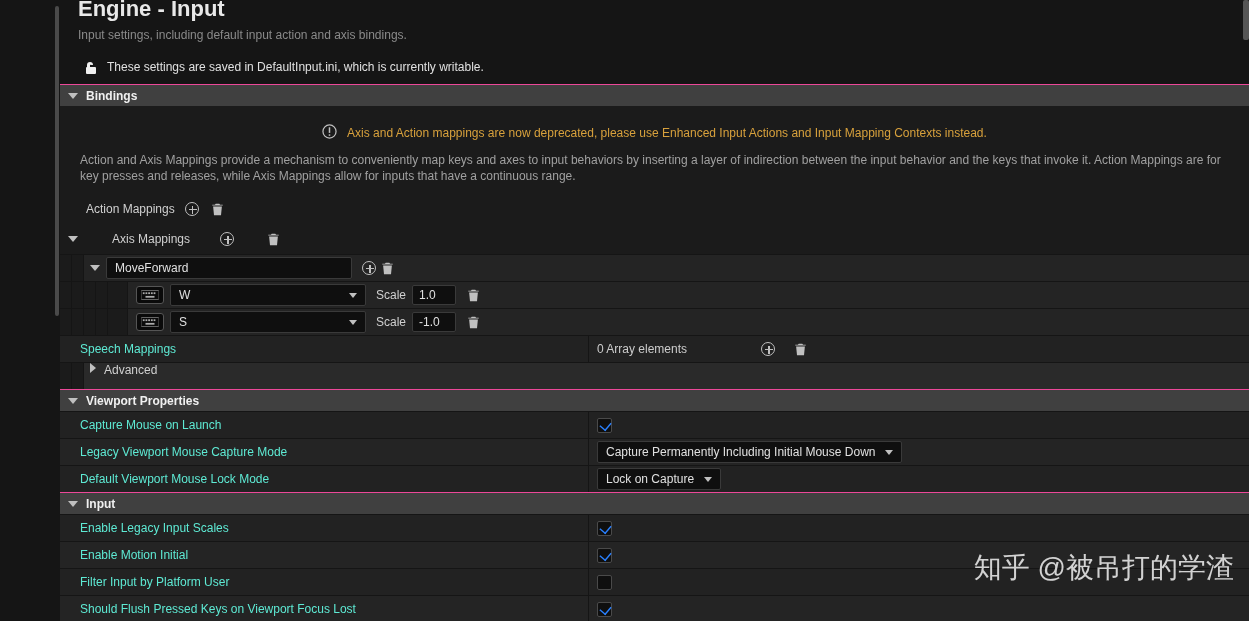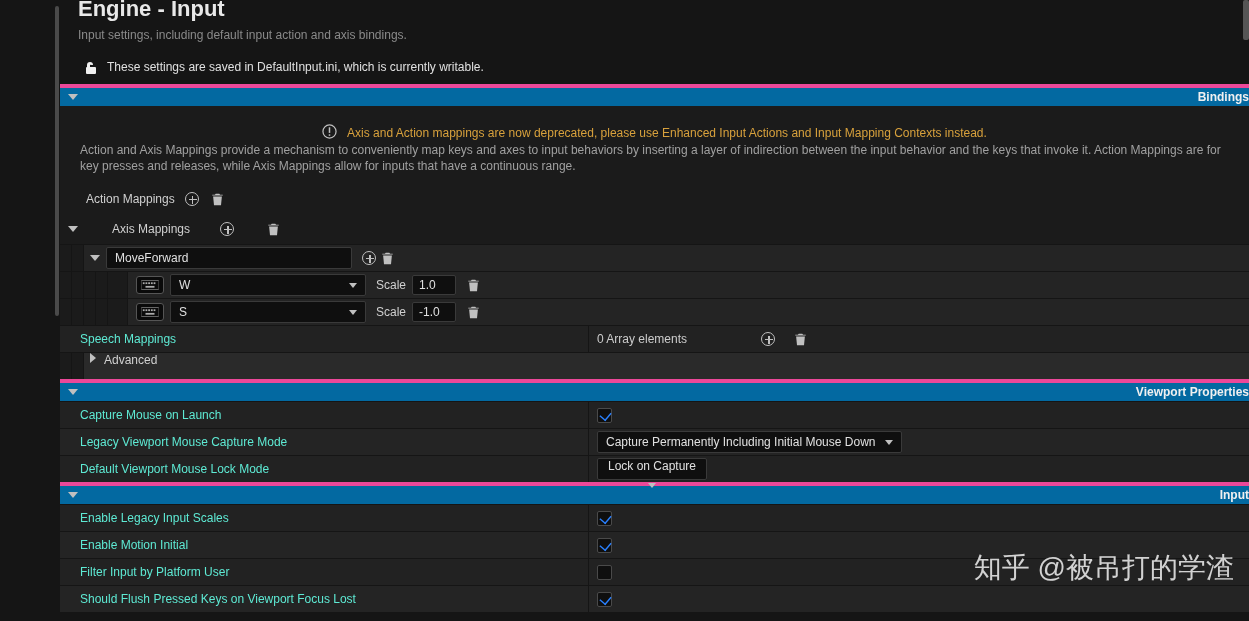--- a/index.html
+++ b/index.html
@@ -67,30 +67,29 @@
     width: 12px;
     height: 12px;
     position: relative;
     fill: #f0f0f0;
   }
   .ini-text {
     color: #e0e0e0;
     font-size: 12px;
   }
   .section-header {
-    background: #0369a1;
+    background: #404040;
     height: 22px;
     display: flex;
     align-items: center;
     padding-left: 8px;
     gap: 8px;
     font-weight: 600;
     color: #f0f0f0;
-    border-top: 4px solid #ec4899;
-    justify-content: space-between;
+    border-top: 1px solid #ec4899;
   }
   .tri {
     width: 0; height: 0;
     display: inline-block;
   }
   .tri-down {
     border-left: 5px solid transparent;
     border-right: 5px solid transparent;
     border-top: 6px solid #c0c0c0;
   }
@@ -104,20 +103,21 @@
   }
   .warn-block {
     padding: 18px 20px 10px 20px;
     text-align: left;
   }
   .warn-row {
     display: flex;
     align-items: center;
     justify-content: center;
     gap: 10px;
+    margin-bottom: 10px;
   }
   .warn-text {
     color: #d8a13c;
     font-size: 12px;
   }
   .desc-text {
     color: #a0a0a0;
     font-size: 12px;
     line-height: 1.35;
   }
@@ -496,21 +496,21 @@
             <span>Capture Permanently Including Initial Mouse Down</span>
             <span class="chev-down"></span>
           </span>
         </div>
       </div>
       <div class="prop-row">
         <div class="left">
             <span class="label">Default Viewport Mouse Lock Mode</span>
           </div>
         <div class="right">
-          <span class="dd" style="min-width:110px; justify-content:space-between;flex-direction:column;">
+          <span class="dd" style="min-width:110px; justify-content:space-between;">
             <span>Lock on Capture</span>
             <span class="chev-down"></span>
           </span>
         </div>
       </div>
     </div>
 
     <div class="section-header">
       <span class="tri tri-down"></span>
       <span>Input</span>

